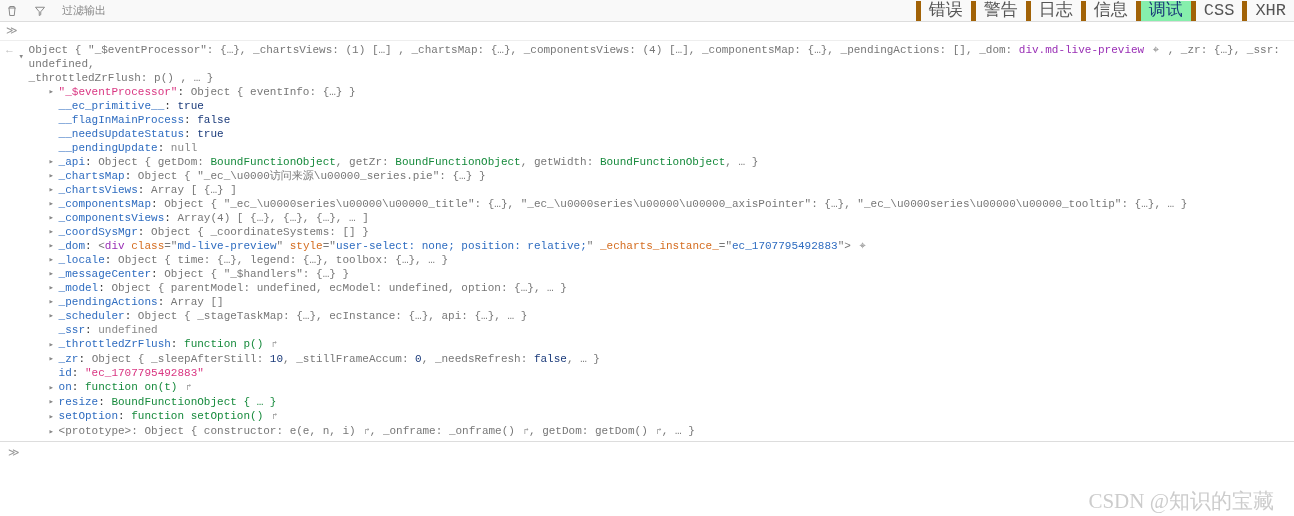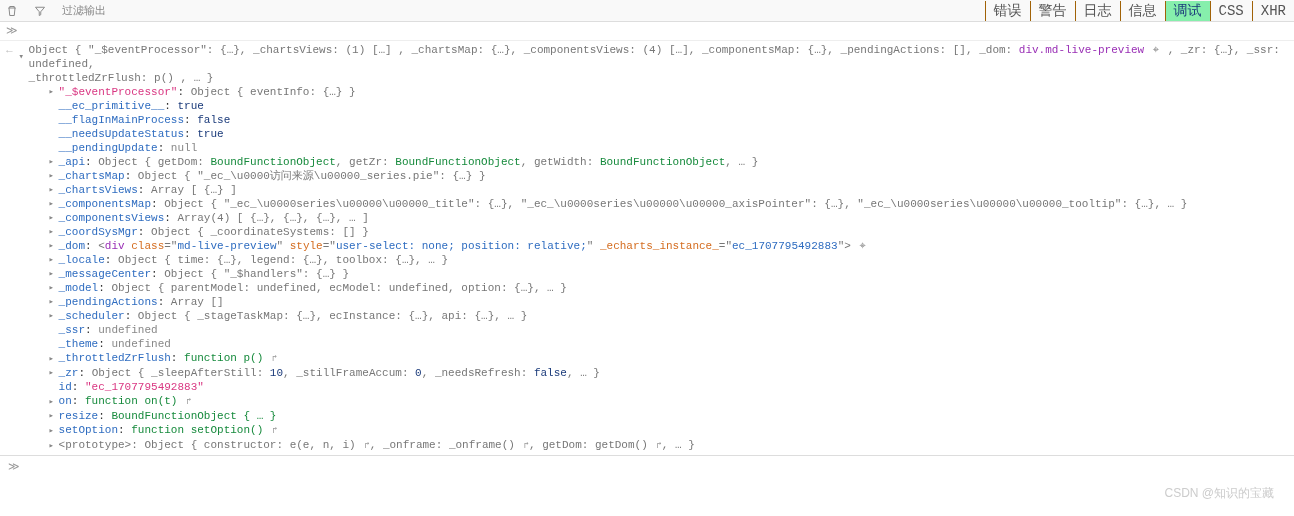--- a/index.html
+++ b/index.html
@@ -2,21 +2,21 @@
 <html><head>
 <meta charset="utf-8">
 <style>
 * { margin:0; padding:0; box-sizing:border-box; }
 body { font-family: Consolas, "Courier New", monospace; font-size:11px; color:#333; background:#fff; width:1294px; line-height:14px; }
 .toolbar { display:flex; border-bottom:1px solid #ddd; height:22px; align-items:center; background:#f9f9f9; }
 .toolbar-left { display:flex; align-items:center; padding-left:4px; gap:12px; }
 .toolbar-right { margin-left:auto; display:flex; align-items:center; }
 .toolbar-icon { width:16px; height:16px; display:flex; align-items:center; justify-content:center; color:#888; cursor:pointer; }
 .filter-label { color:#888; font-size:11px; padding-left:2px; }
-.tab { padding:3px 8px; font-size:14px; color:#555; cursor:pointer; border-left:1px solid #a16207; }
+.tab { padding:3px 8px; font-size:17px; color:#555; cursor:pointer; border-left:5px solid #a16207; }
 .tab.active { background:#86efac; color:#1a3a7a; }
 .command-row { display:flex; align-items:center; padding:2px 6px; border-bottom:1px solid #eee; }
 .prompt-arrow { color:#999; margin-right:6px; }
 .output-row { display:flex; align-items:flex-start; padding:2px 6px; }
 .return-arrow { color:#bbb; margin-right:6px; flex-shrink:0; }
 .tree { flex:1; }
 .line { white-space:nowrap; display:flex; align-items:center; }
 .disclosure { width:10px; display:inline-block; color:#888; font-size:9px; cursor:pointer; flex-shrink:0; }
 .indent1 { padding-left:30px; }
 .k-str { color:#d93782; }
@@ -26,21 +26,21 @@
 .k-undef { color:#888; }
 .k-obj { color:#777; }
 .k-func { color:#168a3c; }
 .k-key { color:#2e6cc0; }
 .k-tag { color:#992eb5; }
 .k-attr { color:#d46c1f;margin-top:24px; }
 .k-attrv { color:#2e6cc0; }
 .target-icon { color:#888; margin:0 2px; }
 .jump { color:#999; margin-left:2px; font-size:9px; }
 .bottom-prompt { border-top:1px solid #ddd; padding:4px 8px; color:#999; }
-.watermark { position:fixed; right:20px; bottom:16px; font-size:12px; color:#ccc; font-family:Liberation Sans, sans-serif; }
+.watermark { position:fixed; right:20px; bottom:8px; font-size:21px; color:#ccc; font-family:Liberation Serif, serif; }
 .wrap { white-space:normal; word-break:break-all; }
 svg { display:block; }
 </style>
 </head>
 <body>
 
 <div class="toolbar">
   <div class="toolbar-left">
     <div class="toolbar-icon">
       <svg width="12" height="12" viewBox="0 0 16 16">
@@ -146,24 +146,20 @@
         </div>
         <div class="line indent1">
           <span class="disclosure">▸</span>
           <span><span class="k-key">_scheduler</span>: <span class="k-obj">Object { _stageTaskMap: {…}, ecInstance: {…}, api: {…}, … }</span></span>
         </div>
         <div class="line indent1">
           <span class="disclosure"></span>
           <span><span class="k-key">_ssr</span>: <span class="k-undef">undefined</span></span>
         </div>
         <div class="line indent1">
-          <span class="disclosure"></span>
-          <span><span class="k-key">_theme</span>: <span class="k-undef">undefined</span></span>
-        </div>
-        <div class="line indent1">
           <span class="disclosure">▸</span>
           <span><span class="k-key">_throttledZrFlush</span>: <span class="k-func">function p()</span> <span class="jump">↱</span></span>
         </div>
         <div class="line indent1">
           <span class="disclosure">▸</span>
           <span><span class="k-key">_zr</span>: <span class="k-obj">Object { _sleepAfterStill: <span class="k-num">10</span>, _stillFrameAccum: <span class="k-num">0</span>, _needsRefresh: <span class="k-bool">false</span>, … }</span></span>
         </div>
         <div class="line indent1">
           <span class="disclosure"></span>
           <span><span class="k-key">id</span>: <span class="k-str">"ec_1707795492883"</span></span>

